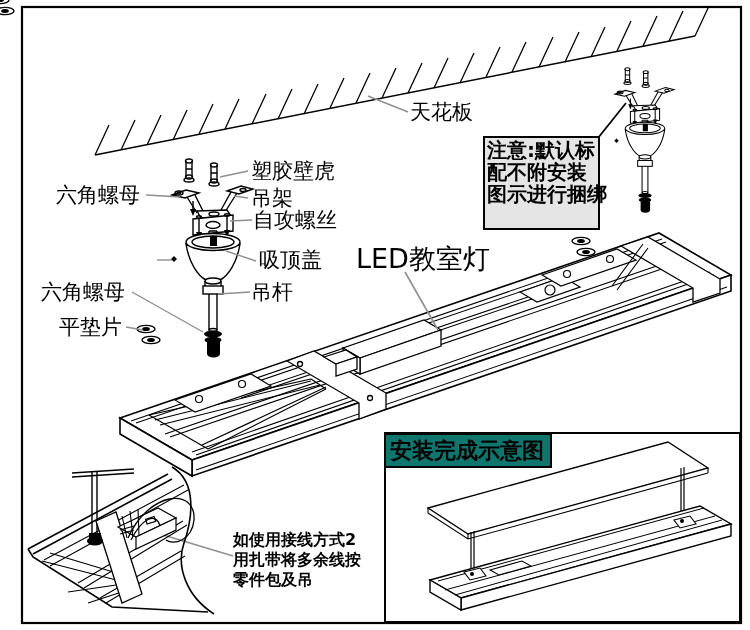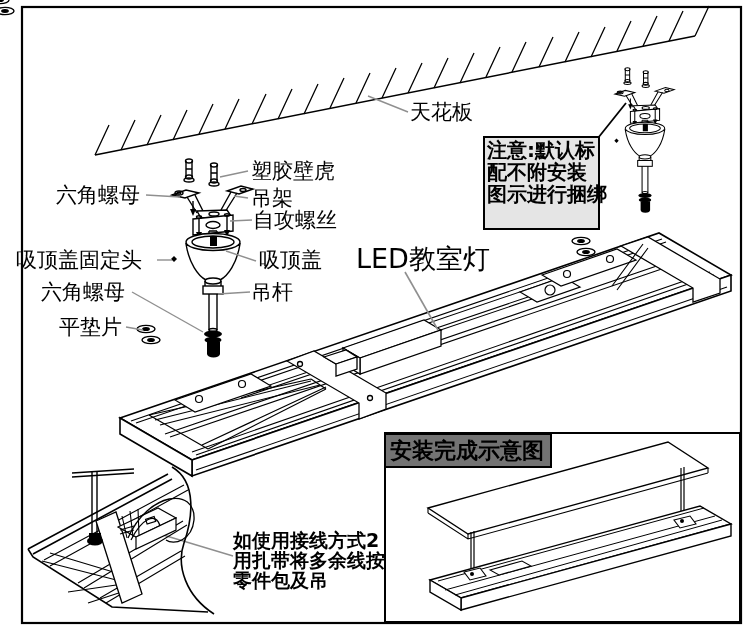--- a/index.html
+++ b/index.html
@@ -13,26 +13,26 @@
     line-height:1.05;white-space:nowrap;letter-spacing:0px;
   }
   .lbl-led{font-size:27px;}
   .note-box{
     position:absolute;z-index:3;left:483px;top:136px;width:109px;height:88px;
     background:#e5e5e5;border:2px solid #000;padding:1px 2px;
     font-weight:700;font-size:20px;line-height:22px;color:#000;white-space:nowrap;
   }
   .completed-title{
     position:absolute;z-index:3;left:384px;top:433px;width:156px;height:29px;
-    background:#737373;border:2px solid #000;padding:1px 4px;
+    background:#0f766e;border:2px solid #000;padding:1px 4px;
     font-weight:700;font-size:22px;line-height:29px;color:#000;white-space:nowrap;
   }
   .wiring-note{
     position:absolute;z-index:3;left:233px;top:530px;
-    font-weight:700;font-size:19px;line-height:20px;color:#000;white-space:nowrap;
+    font-weight:700;font-size:16px;line-height:20px;color:#000;white-space:nowrap;
   }
 </style>
 </head>
 <body>
 
 <div class="stage">
 
 <svg class="art" width="750" height="630" viewBox="0 0 750 630">
 
   <g>
@@ -235,21 +235,20 @@
       <polygon points="490,570 522,561 531,566 499,575" fill="#fff"></polygon>
     </g>
   </g>
 </svg>
 
 <div class="lbl" style="left:410px;top:101px">天花板</div>
 <div class="lbl" style="left:251px;top:160px">塑胶壁虎</div>
 <div class="lbl" style="left:56px;top:184px">六角螺母</div>
 <div class="lbl" style="left:251px;top:187px">吊架</div>
 <div class="lbl" style="left:253px;top:209px">自攻螺丝</div>
-<div class="lbl" style="left:16px;top:249px">吸顶盖固定头</div>
 <div class="lbl" style="left:259px;top:249px">吸顶盖</div>
 <div class="lbl" style="left:41px;top:281px">六角螺母</div>
 <div class="lbl" style="left:251px;top:281px">吊杆</div>
 <div class="lbl" style="left:59px;top:316px">平垫片</div>
 <div class="lbl lbl-led" style="left:356px;top:245px">LED教室灯</div>
 
 <div class="note-box">
   <div>注意:默认标</div>
   <div>配不附安装</div>
   <div>图示进行捆绑</div>

